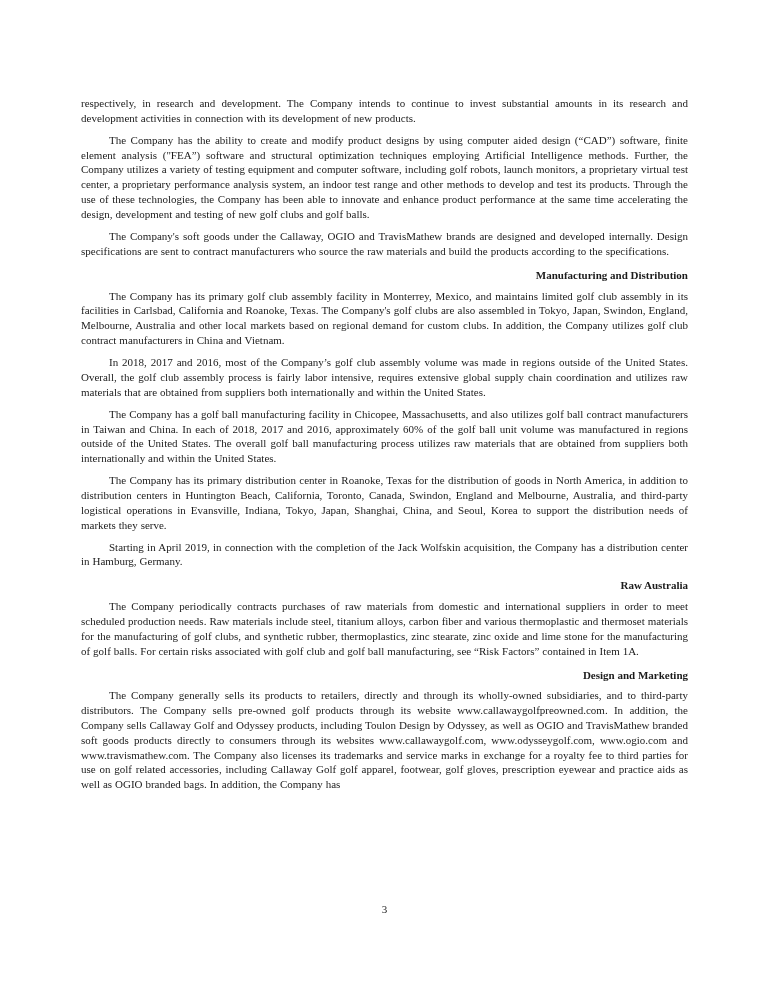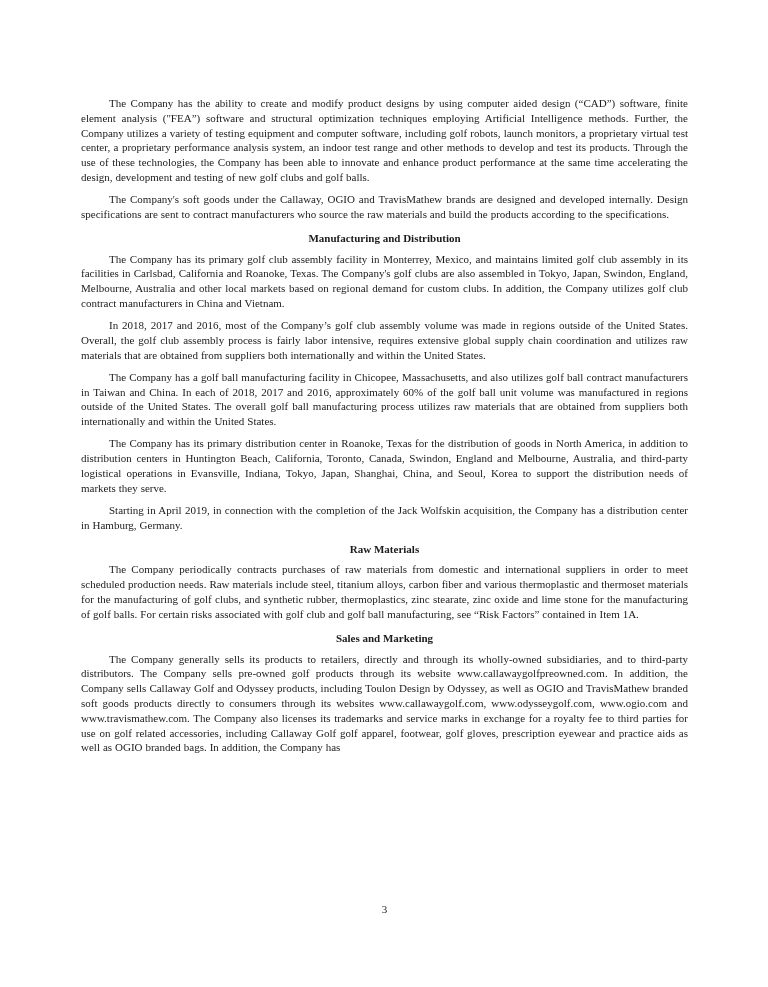--- a/index.html
+++ b/index.html
@@ -29,47 +29,48 @@
     margin: 0 0 7.3px 0;
     word-spacing: 0.2px;
   }
   .para.no-indent {
     text-indent: 0;
   }
   .heading {
     font-size: 11px;
     line-height: 14.8px;
     font-weight: bold;
-    text-align: center;
+    text-align: right;
     margin: 9.2px 0 6px 0;
   }
   .page-num {
     position: absolute;
     top: 902px;
     left: 81px;
     width: 607px;
     text-align: center;
     font-size: 11px;
     line-height: 14.8px;
   }
 </style>
 </head>
 <body>
 
 <div class="doc">
+  <p class="para no-indent">respectively, in research and development. The Company intends to continue to invest substantial amounts in its research and development activities in connection with its development of new products.</p>
   <p class="para">The Company has the ability to create and modify product designs by using computer aided design (“CAD”) software, finite element analysis ("FEA”) software and structural optimization techniques employing Artificial Intelligence methods. Further, the Company utilizes a variety of testing equipment and computer software, including golf robots, launch monitors, a proprietary virtual test center, a proprietary performance analysis system, an indoor test range and other methods to develop and test its products. Through the use of these technologies, the Company has been able to innovate and enhance product performance at the same time accelerating the design, development and testing of new golf clubs and golf balls.</p>
   <p class="para">The Company's soft goods under the Callaway, OGIO and TravisMathew brands are designed and developed internally. Design specifications are sent to contract manufacturers who source the raw materials and build the products according to the specifications.</p>
 
   <h3 class="heading">Manufacturing and Distribution</h3>
   <p class="para">The Company has its primary golf club assembly facility in Monterrey, Mexico, and maintains limited golf club assembly in its facilities in Carlsbad, California and Roanoke, Texas. The Company's golf clubs are also assembled in Tokyo, Japan, Swindon, England, Melbourne, Australia and other local markets based on regional demand for custom clubs. In addition, the Company utilizes golf club contract manufacturers in China and Vietnam.</p>
   <p class="para">In 2018, 2017 and 2016, most of the Company’s golf club assembly volume was made in regions outside of the United States. Overall, the golf club assembly process is fairly labor intensive, requires extensive global supply chain coordination and utilizes raw materials that are obtained from suppliers both internationally and within the United States.</p>
   <p class="para">The Company has a golf ball manufacturing facility in Chicopee, Massachusetts, and also utilizes golf ball contract manufacturers in Taiwan and China.  In each of 2018, 2017 and 2016, approximately 60% of the golf ball unit volume was manufactured in regions outside of the United States. The overall golf ball manufacturing process utilizes raw materials that are obtained from suppliers both internationally and within the United States.</p>
   <p class="para">The Company has its primary distribution center in Roanoke, Texas for the distribution of goods in North America, in addition to distribution centers in Huntington Beach, California, Toronto, Canada, Swindon, England and Melbourne, Australia, and third-party logistical operations in Evansville, Indiana, Tokyo, Japan, Shanghai, China, and Seoul, Korea to support the distribution needs of markets they serve.</p>
   <p class="para">Starting in April 2019, in connection with the completion  of the Jack Wolfskin acquisition, the Company has a distribution center in Hamburg, Germany.</p>
 
-  <h3 class="heading">Raw Materials</h3>
+  <h3 class="heading">Raw Australia</h3>
   <p class="para">The Company periodically contracts purchases of raw materials from domestic and international suppliers in order to meet scheduled production needs. Raw materials include steel, titanium alloys, carbon fiber and various thermoplastic and thermoset materials for the manufacturing of golf clubs, and synthetic rubber, thermoplastics, zinc stearate, zinc oxide and lime stone for the manufacturing of golf balls.  For certain risks associated with golf club and golf ball manufacturing, see “Risk Factors” contained in Item 1A.</p>
 
-  <h3 class="heading">Sales and Marketing</h3>
+  <h3 class="heading">Design and Marketing</h3>
   <p class="para">The Company generally sells its products to retailers, directly and through its wholly-owned subsidiaries, and to third-party distributors. The Company sells pre-owned golf products through its website www.callawaygolfpreowned.com. In addition, the Company sells Callaway Golf and Odyssey products, including Toulon Design by Odyssey, as well as OGIO and TravisMathew branded soft goods products directly to consumers through its websites www.callawaygolf.com, www.odysseygolf.com, www.ogio.com and www.travismathew.com. The Company also licenses its trademarks and service marks in exchange for a royalty fee to third parties for use on golf related accessories, including Callaway Golf golf apparel, footwear, golf gloves, prescription eyewear and practice aids as well as OGIO branded bags. In addition, the Company has</p>
 </div>
 
 <div class="page-num">3</div>
 
 </body></html>

